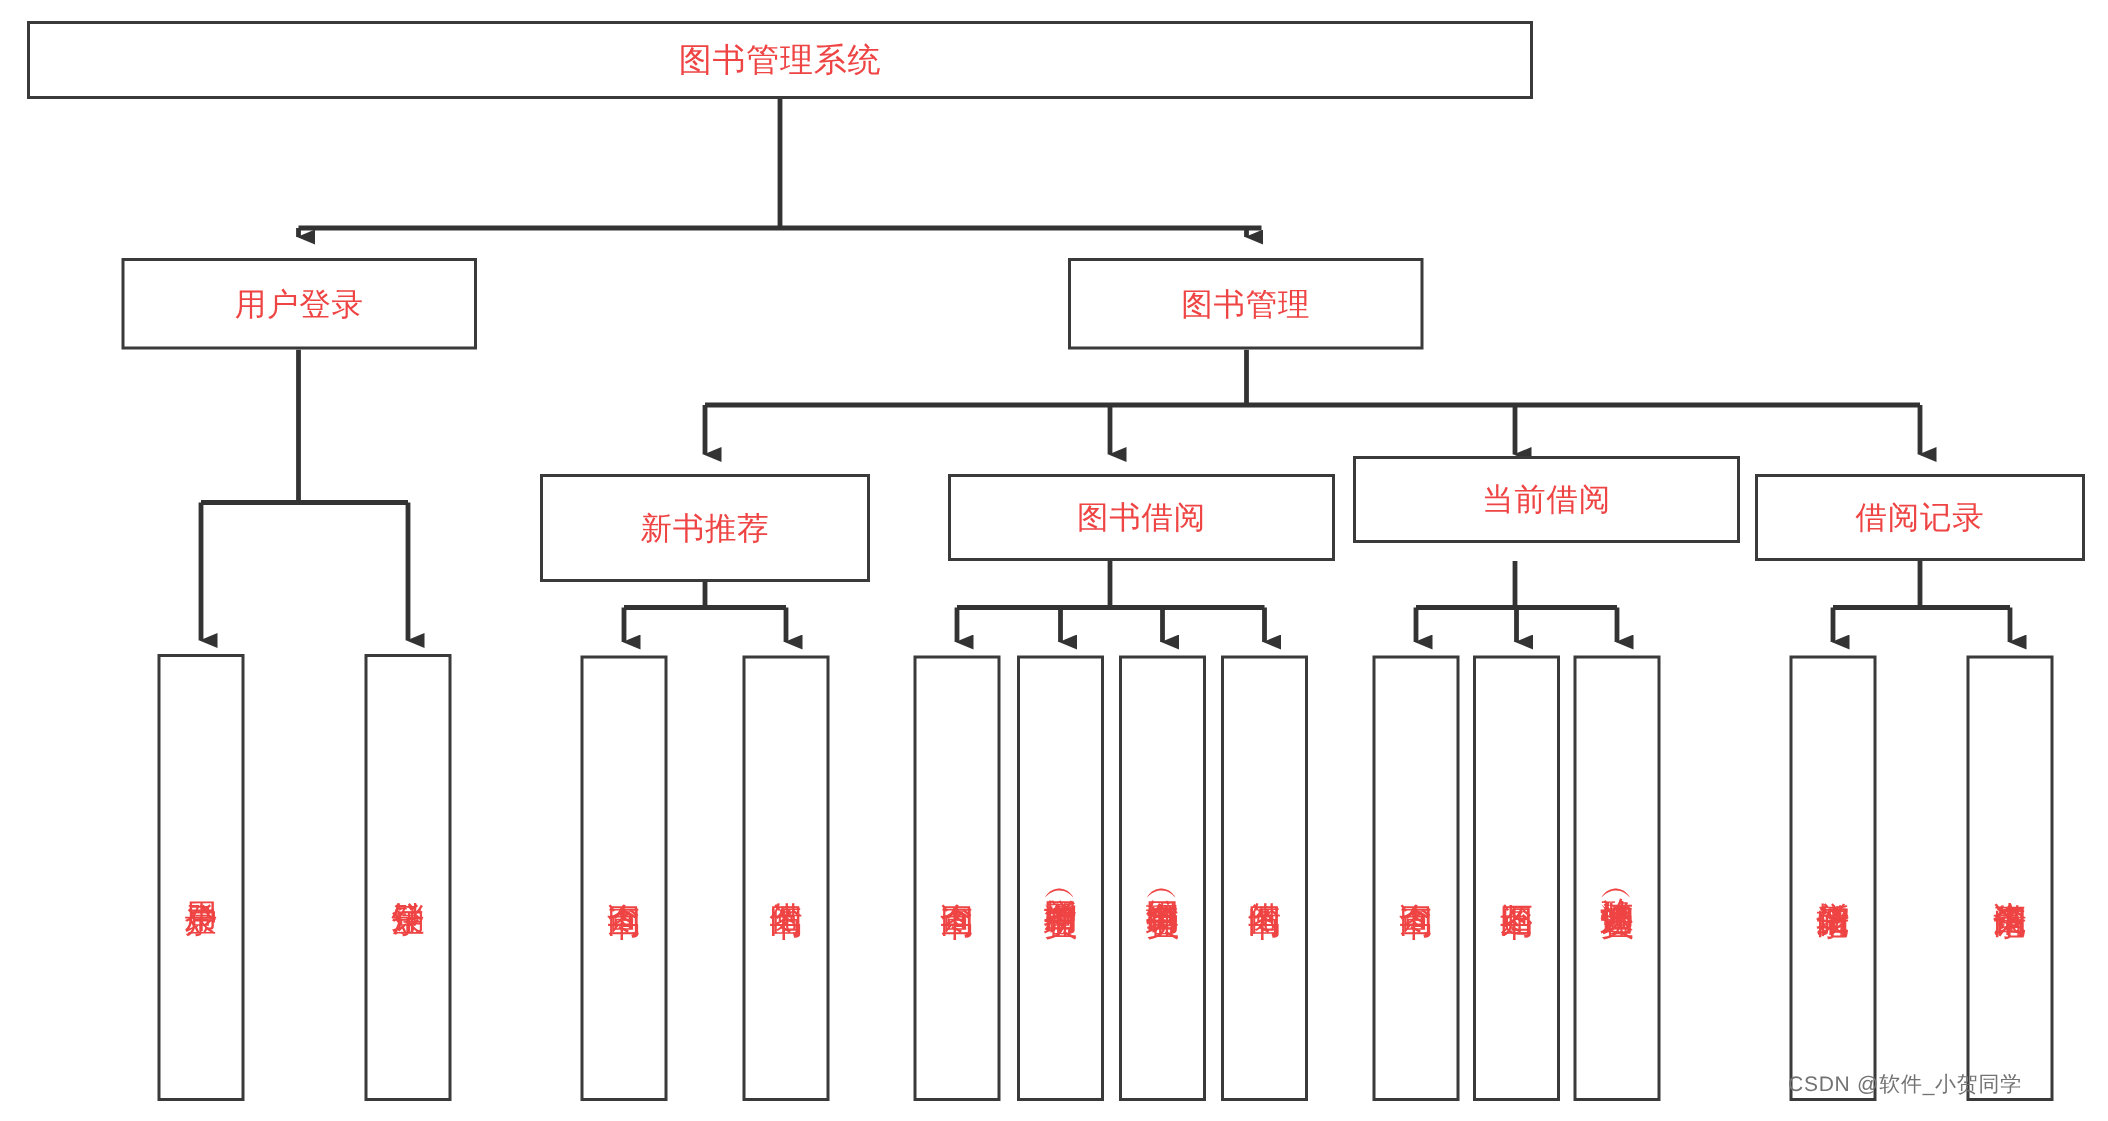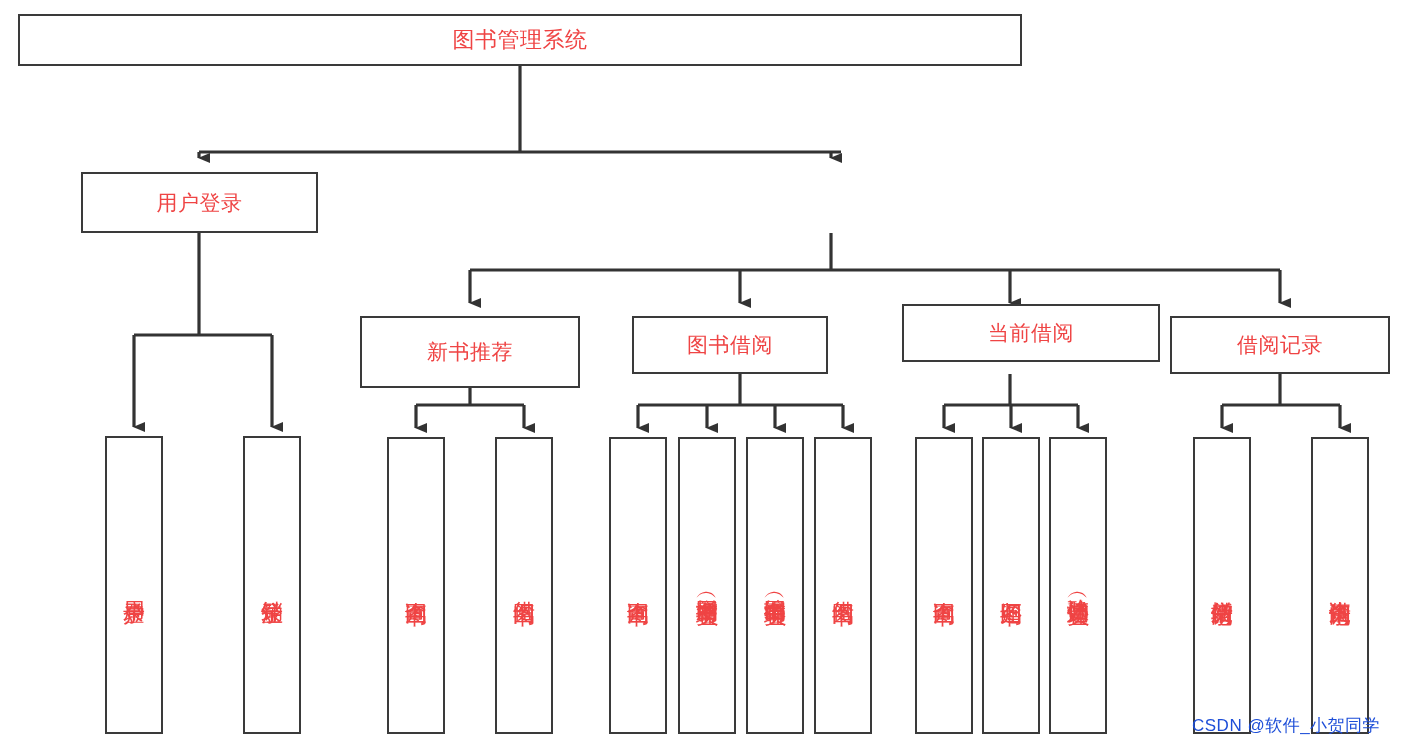--- a/index.html
+++ b/index.html
@@ -54,22 +54,22 @@
     justify-content: center;
   }
   .node.vert .vlabel {
     writing-mode: vertical-rl;
     text-orientation: upright;
     display: block;
     white-space: nowrap;
   }
   .watermark {
     position: absolute;
-    color: #1d4ed8;
-    font-size: 17px;
+    color: #737373;
+    font-size: 14px;
     letter-spacing: 0.5px;
     white-space: nowrap;
     user-select: none;
   }
 </style>
 </head>
 <body>
 
 <div id="canvas">
 
@@ -123,25 +123,28 @@
     </g>
   </svg>
 
   <div class="node horiz root" style="left:18px; top:14px; width:1004px; height:52px;">
     <span>图书管理系统</span>
   </div>
 
   <div class="node horiz" style="left:81px; top:172px; width:237px; height:61px;">
     <span>用户登录</span>
   </div>
+  <div class="node horiz" style="left:712px; top:172px; width:237px; height:61px;">
+    <span>图书管理</span>
+  </div>
 
   <div class="node horiz" style="left:360px; top:316px; width:220px; height:72px;">
     <span>新书推荐</span>
   </div>
-  <div class="node horiz" style="left:632px; top:316px; width:196px; height:58px;">
+  <div class="node horiz" style="left:632px; top:316px; width:258px; height:58px;">
     <span>图书借阅</span>
   </div>
   <div class="node horiz" style="left:902px; top:304px; width:258px; height:58px;justify-content:center;">
     <span>当前借阅</span>
   </div>
   <div class="node horiz" style="left:1170px; top:316px; width:220px; height:58px;">
     <span>借阅记录</span>
   </div>
 
   <div class="node vert" style="left:105px; top:436px; width:58px; height:298px;">

